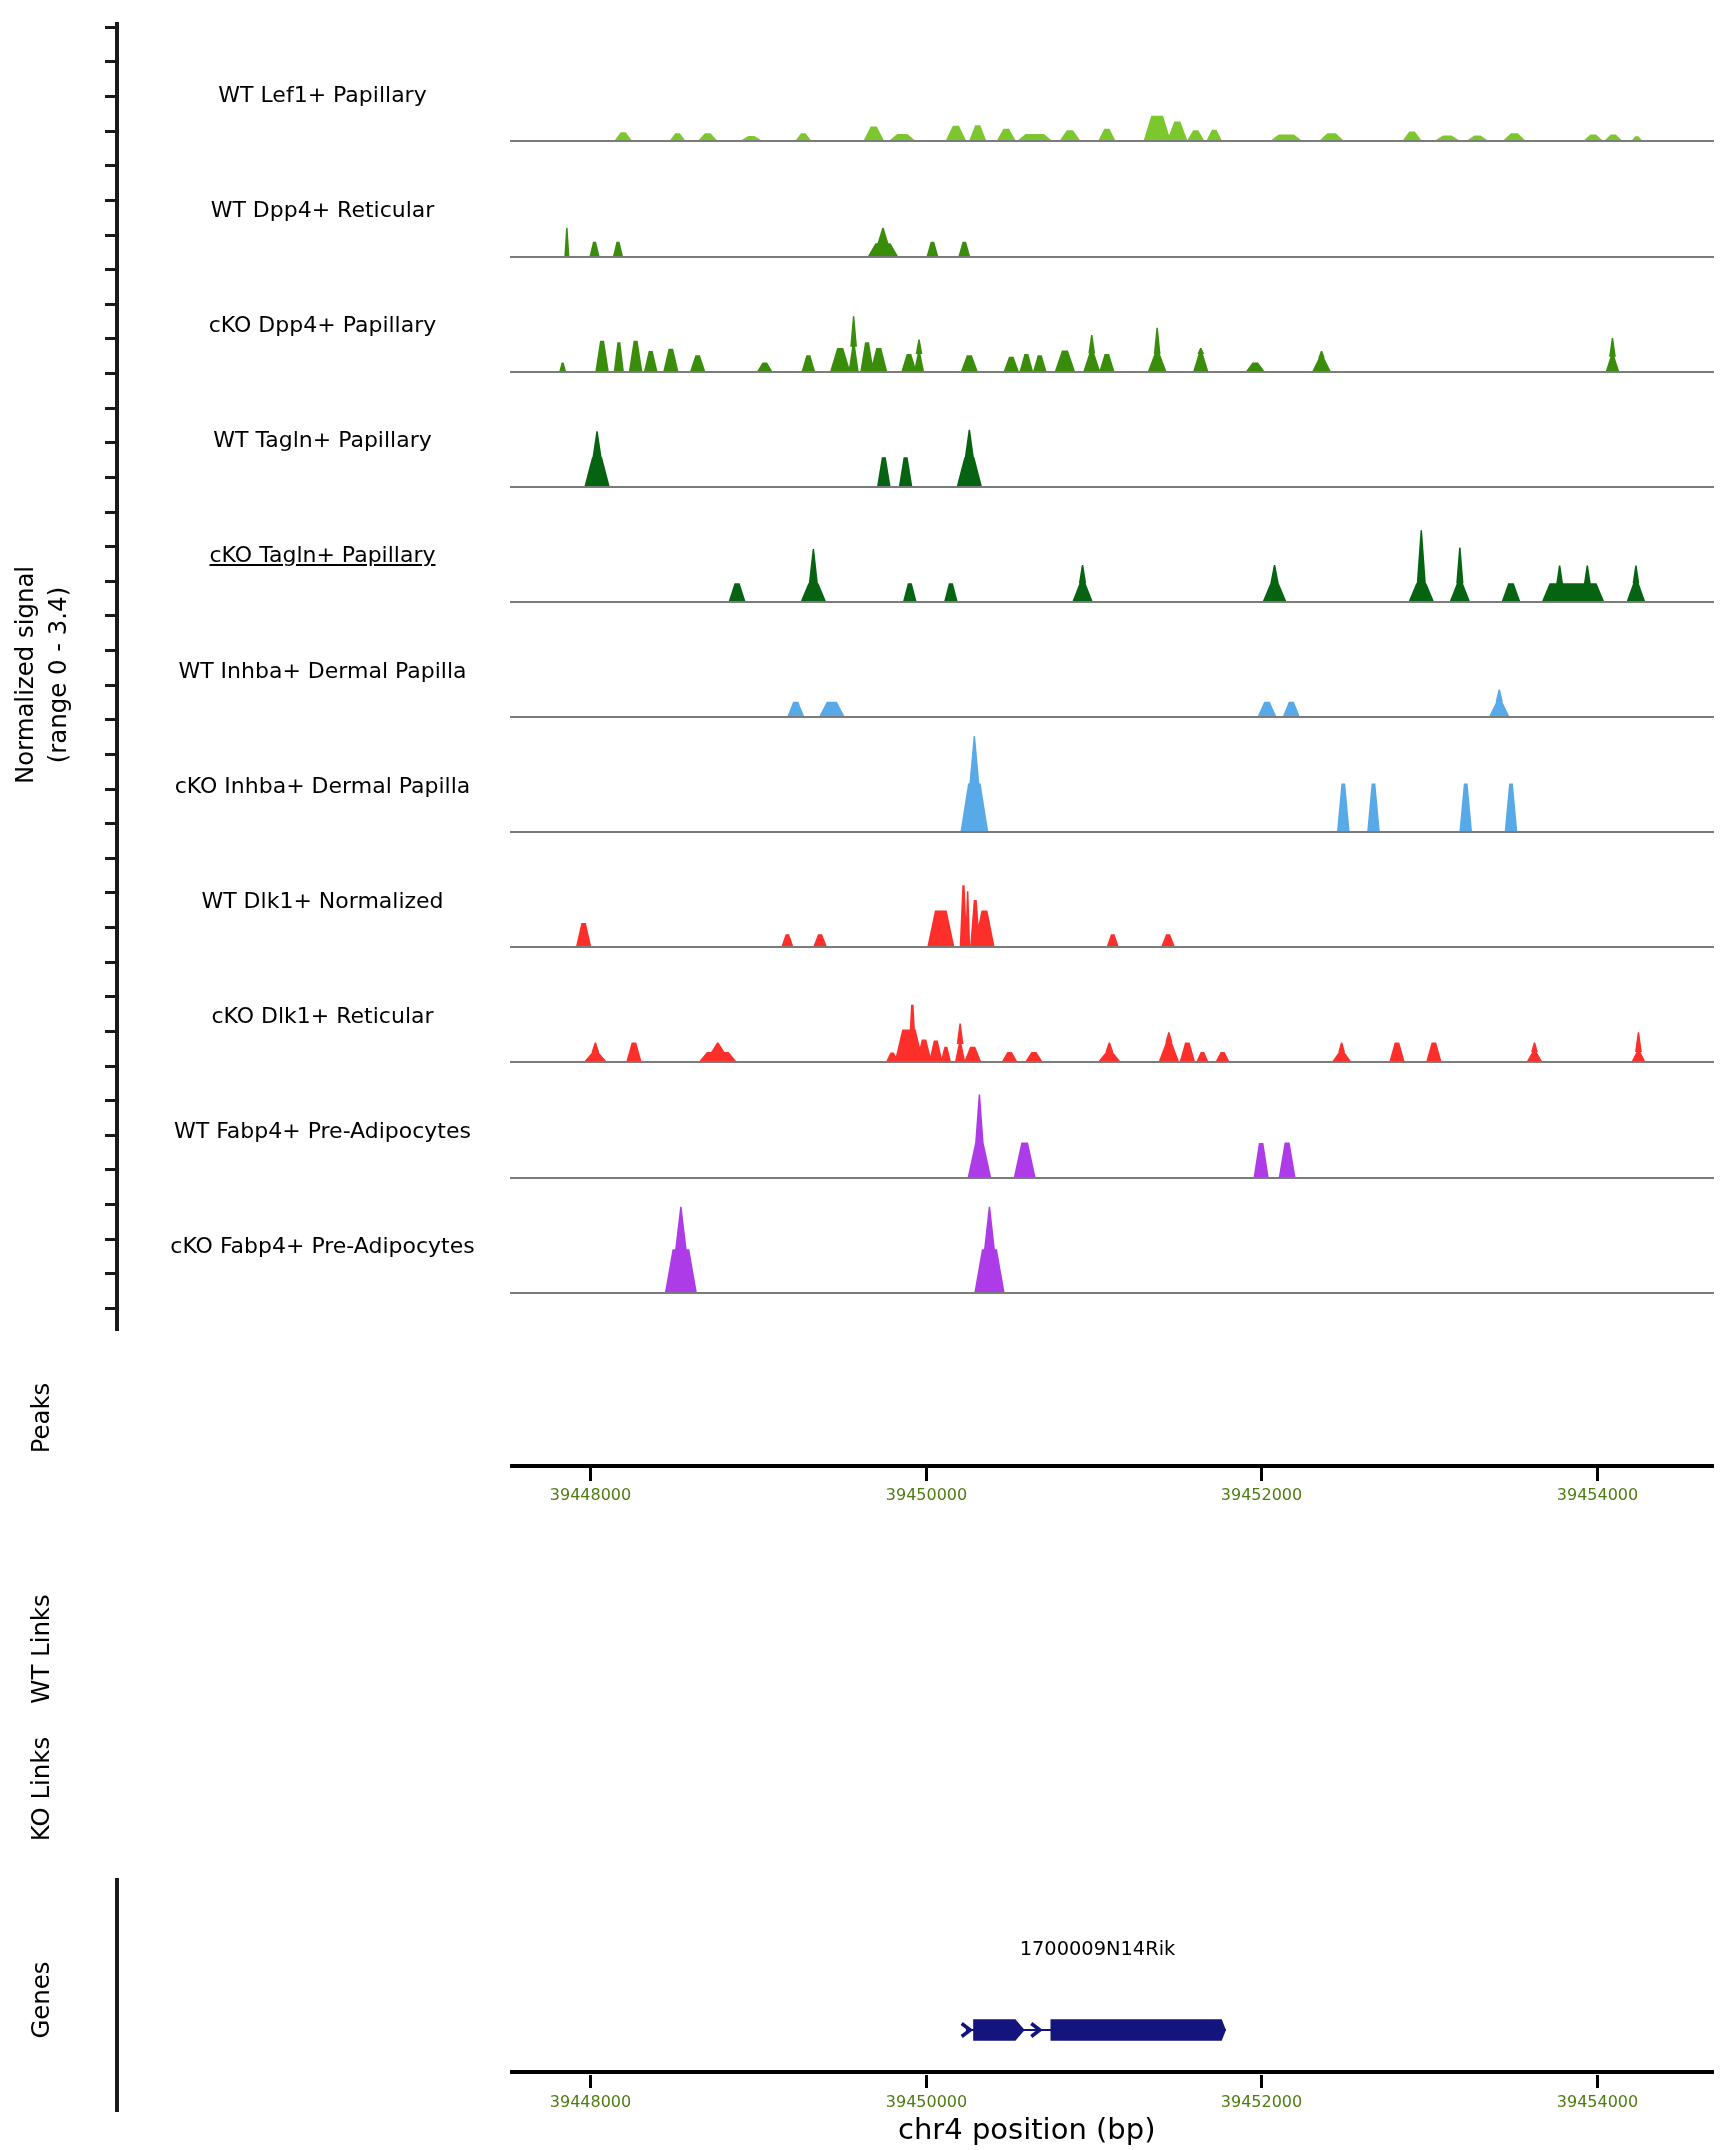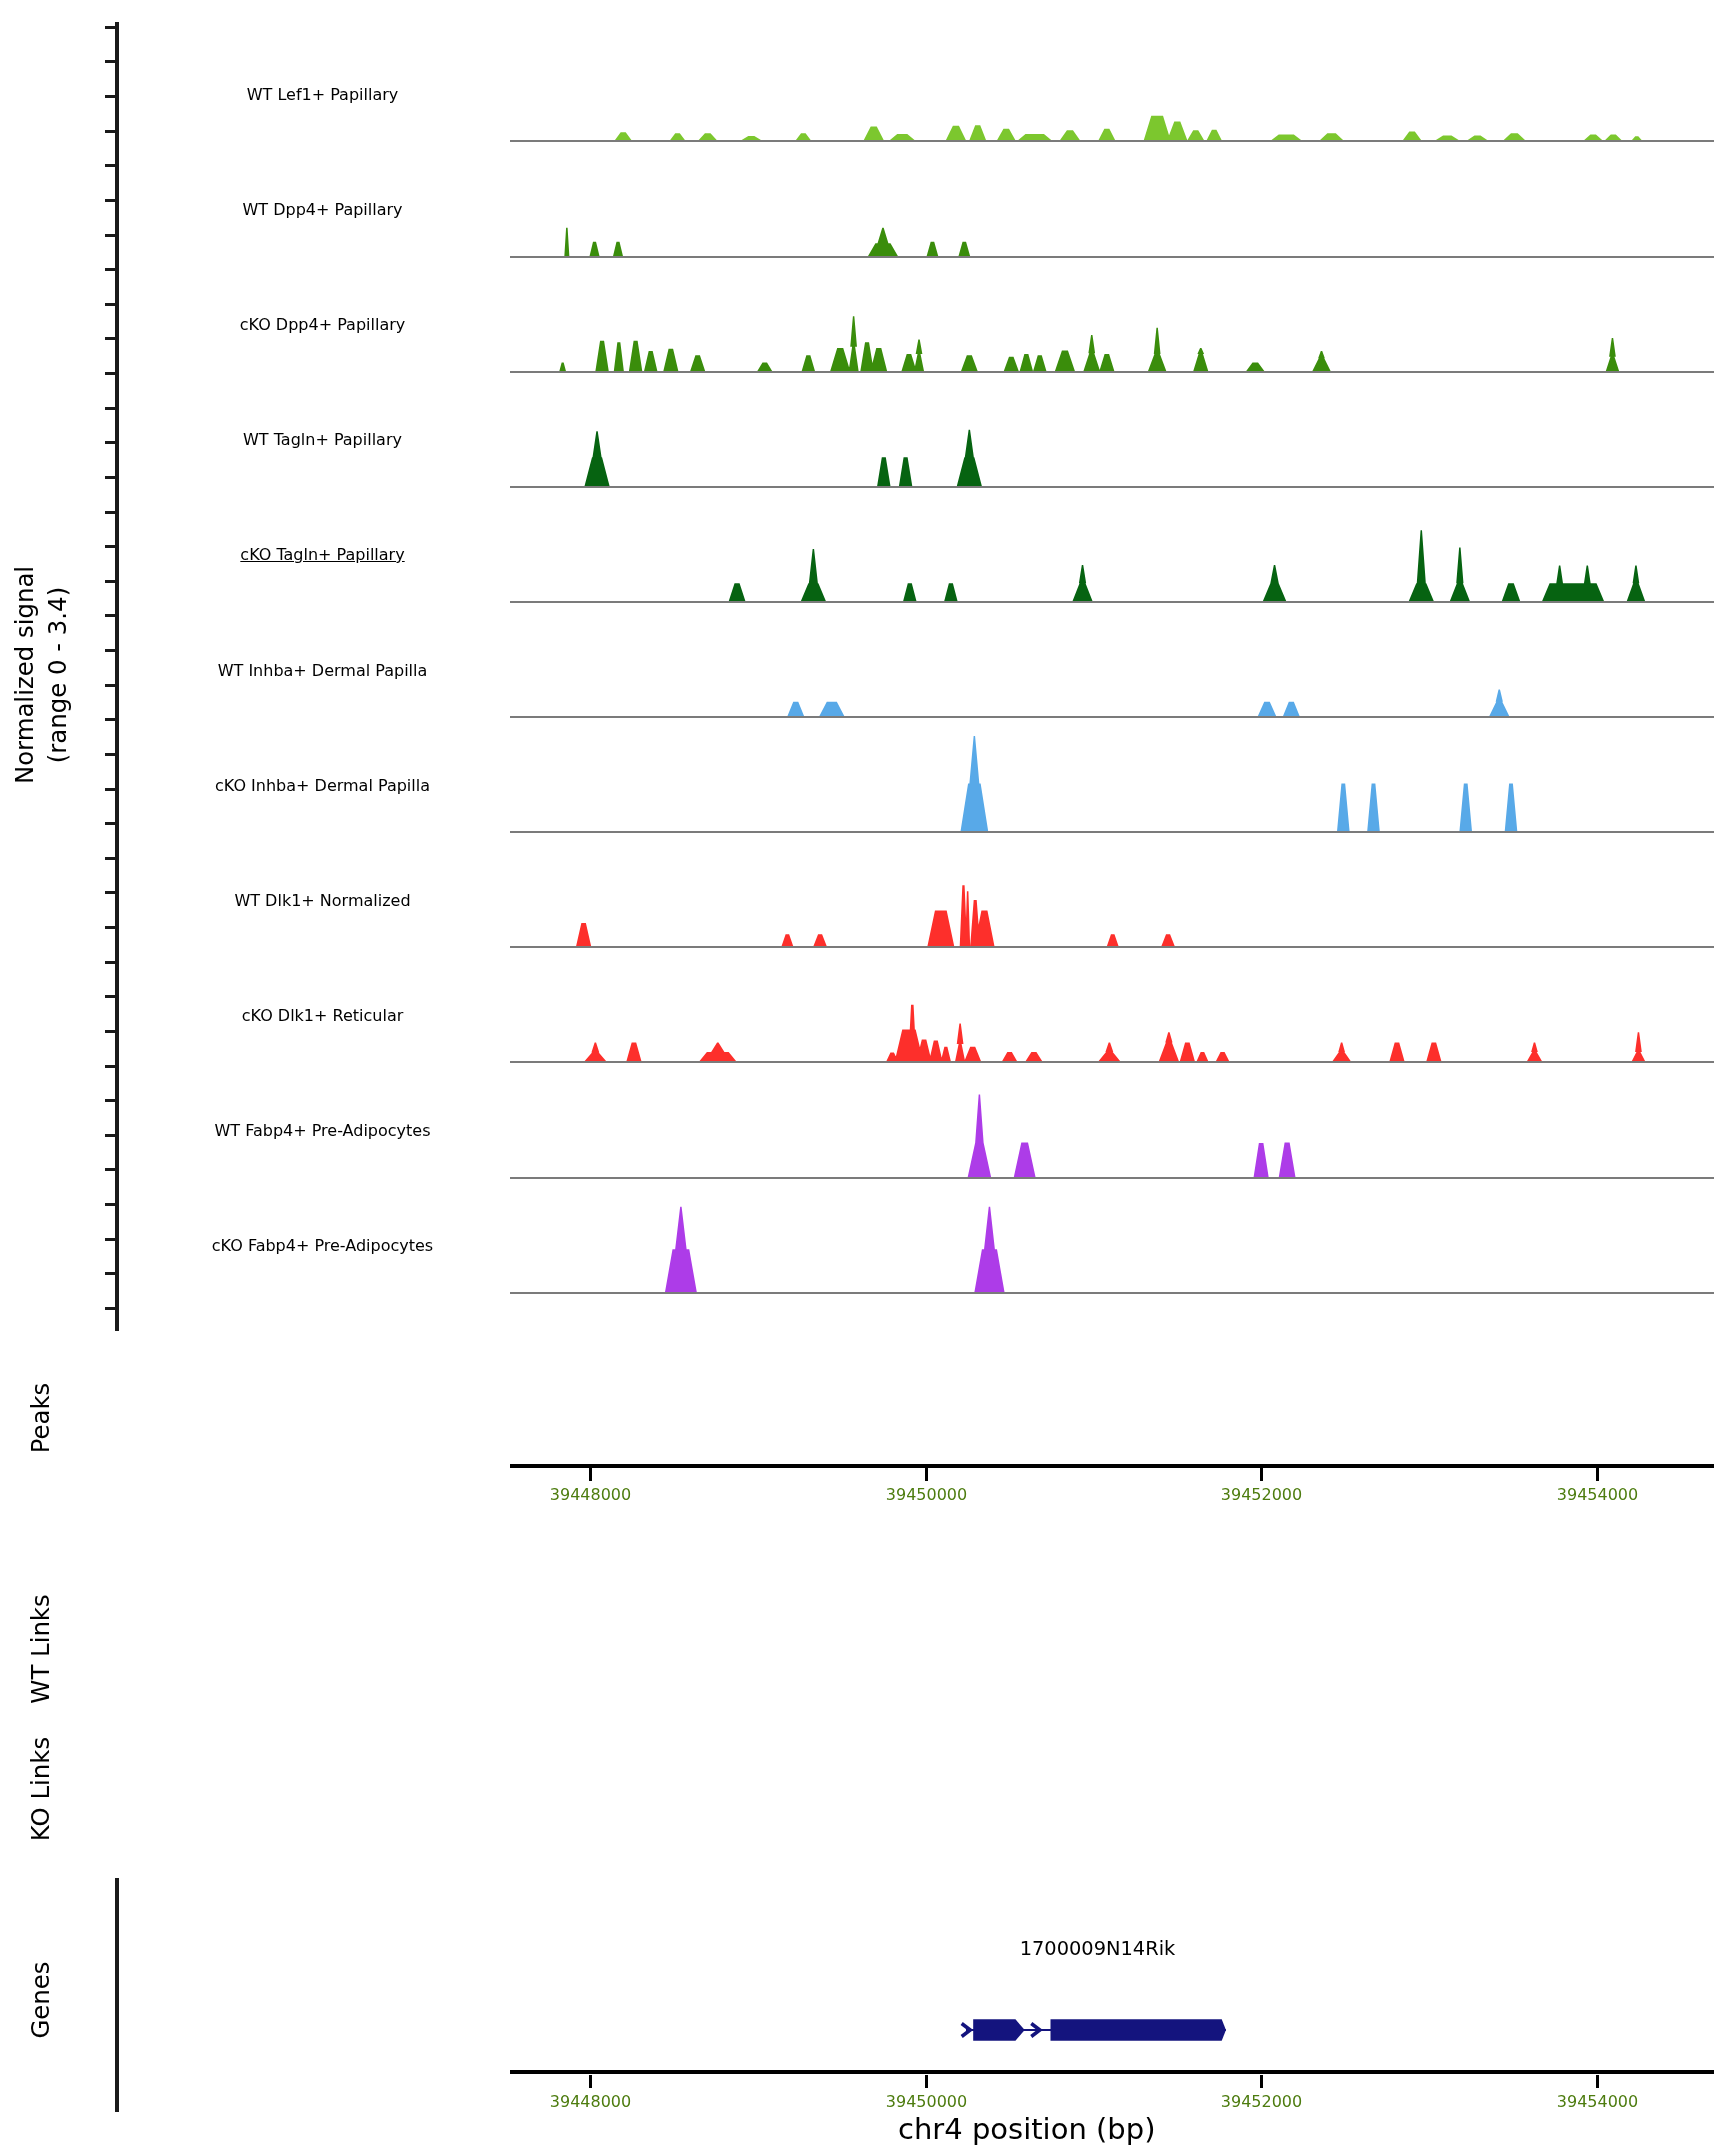--- a/index.html
+++ b/index.html
@@ -1,21 +1,21 @@
 <!DOCTYPE html>
 <html style="font-size:11.5px"><head>
 <meta charset="utf-8">
 <style>
   html,body{margin:0;padding:0;background:#ffffff;}
   body{width:1721px;height:2151px;position:relative;font-family:"DejaVu Sans","Liberation Sans",sans-serif;}
   .abs{position:absolute;}
   .rot{transform:rotate(-90deg);transform-origin:center center;}
   .section-label{font-size:24.4px;color:#000;text-align:center;width:215px;height:32px;line-height:32px;}
   .ylabel{font-size:24.4px;color:#000;text-align:center;width:444px;height:66px;line-height:33px;}
-  .track-label{font-size:16px;color:#000;text-align:center;width:373px;height:32px;line-height:32px;left:136px;}
+  .track-label{font-size:22px;color:#000;text-align:center;width:373px;height:32px;line-height:32px;left:136px;}
   .axis-line{background:#000;}
   .axis-tick{background:#000;width:2.9px;height:13px;}
   .tick-label{font-size:16px;color:#4d7c0f;width:143px;text-align:center;}
   .xlabel{font-size:29px;color:#000;width:430px;text-align:left;}
   .spine{background:#1a1a1a;width:3.6px;}
   .spine-tick{background:#1a1a1a;height:2.9px;width:10px;left:105px;}
   .gene-label{font-size:19.4px;color:#000;width:287px;text-align:center;}
 </style>
 </head>
 <body>
@@ -66,21 +66,21 @@
     <div class="abs spine-tick" style="top: 1272px;"></div>
     <div class="abs spine-tick" style="top: 1307px;"></div>
   </div>
 
 <div id="tracks" class="abs">
     <div class="abs track-label" style="top: 79px;">WT Lef1+ Papillary</div>
     <svg width="1204" height="108" viewBox="0 0 1680 150" class="abs" style="left: 510px; top: 34px;">
       <path d="M146.25,148 L154.44,136.66 L161.46,136.66 L169.65,148 Z M223.23600000000002,148 L230.60700000000003,138.28 L236.925,138.28 L244.29600000000002,148 Z M263.016,148 L272.02500000000003,138.28 L279.747,138.28 L288.75600000000003,148 Z M322.68600000000004,148 L332.514,141.925 L340.93800000000005,141.925 L350.766,148 Z M398.73600000000005,148 L406.107,138.28 L412.42500000000007,138.28 L419.79600000000005,148 Z M493.50600000000003,148 L503.334,128.56 L511.75800000000004,128.56 L521.586,148 Z M529.7760000000001,148 L540.306,139.09 L554.346,139.09 L564.876,148 Z M608.166,148 L617.994,127.75 L626.418,127.75 L636.246,148 Z M640.926,148 L649.1160000000001,126.94 L656.136,126.94 L664.326,148 Z M679.5360000000001,148 L688.5450000000001,131.8 L696.267,131.8 L705.2760000000001,148 Z M708.7860000000001,148 L719.316,139.09 L745.056,139.09 L755.586,148 Z M767.2860000000001,148 L777.114,133.825 L785.5380000000001,133.825 L795.3660000000001,148 Z M821.106,148 L829.296,131.8 L836.316,131.8 L844.5060000000001,148 Z M884.2860000000001,148 L894.816,113.575 L911.196,113.575 L921.726,148 Z M917.046,148 L926.874,121.675 L935.2980000000001,121.675 L945.1260000000001,148 Z M945.1260000000001,148 L953.3160000000001,133.825 L960.336,133.825 L968.5260000000001,148 Z M972.0360000000001,148 L979.407,133.42 L985.725,133.42 L993.096,148 Z M1062.126,148 L1072.656,139.9 L1093.7160000000001,139.9 L1104.246,148 Z M1129.986,148 L1140.516,138.28 L1152.2160000000001,138.28 L1162.746,148 Z M1245.816,148 L1254.825,135.85 L1262.547,135.85 L1271.556,148 Z M1291.4460000000001,148 L1301.976,141.115 L1313.6760000000002,141.115 L1324.2060000000001,148 Z M1335.9060000000002,148 L1345.7340000000002,141.115 L1354.1580000000001,141.115 L1363.986,148 Z M1386.2160000000001,148 L1396.746,138.28 L1406.1060000000002,138.28 L1416.6360000000002,148 Z M1498.536,148 L1507.545,139.9 L1515.267,139.9 L1524.276,148 Z M1527.786,148 L1535.976,139.9 L1542.996,139.9 L1551.1860000000001,148 Z M1565.226,148 L1570.14,142.33 L1574.352,142.33 L1579.266,148 Z " fill="#7cc72e"></path>
       <line x1="0" x2="1680" y1="149" y2="149" stroke="#7b7b7b" stroke-width="3"></line>
     </svg>
-    <div class="abs track-label" style="top: 194px;">WT Dpp4+ Papillary</div>
+    <div class="abs track-label" style="top: 194px;">WT Dpp4+ Reticular</div>
     <svg width="1204" height="108" viewBox="0 0 1680 150" class="abs" style="left: 510px; top: 150px;">
       <path d="M75.816,148 L78.273,108.31 L80.379,108.31 L82.836,148 Z M110.91600000000001,148 L115.83000000000001,127.75 L120.042,127.75 L124.956,148 Z M143.67600000000002,148 L148.59,127.75 L152.80200000000002,127.75 L157.716,148 Z M499.35600000000005,148 L509.8860000000001,129.775 L530.946,129.775 L541.476,148 Z M512.8344000000001,129.775 L519.416,108.31 L521.416,108.31 L527.9976,129.775 Z M581.2560000000001,148 L586.989,127.75 L591.9030000000001,127.75 L597.6360000000001,148 Z M625.716,148 L631.449,127.75 L636.363,127.75 L642.096,148 Z " fill="#3a8d0b"></path>
       <line x1="0" x2="1680" y1="149" y2="149" stroke="#7b7b7b" stroke-width="3"></line>
     </svg>
     <div class="abs track-label" style="top: 309px;">cKO Dpp4+ Papillary</div>
     <svg width="1204" height="108" viewBox="0 0 1680 150" class="abs" style="left: 510px; top: 265px;">
       <path d="M68.796,148 L72.072,135.85 L74.88000000000001,135.85 L78.156,148 Z M119.10600000000001,148 L125.65800000000002,105.475 L131.27400000000003,105.475 L137.82600000000002,148 Z M144.846,148 L149.76,107.5 L153.972,107.5 L158.886,148 Z M165.906,148 L172.458,105.475 L178.074,105.475 L184.626,148 Z M186.966,148 L193.518,119.65 L199.13400000000001,119.65 L205.686,148 Z M213.876,148 L221.247,116.41 L227.565,116.41 L234.936,148 Z M251.316,148 L258.687,125.725 L265.00500000000005,125.725 L272.37600000000003,148 Z M344.916,148 L352.287,135.85 L358.605,135.85 L365.976,148 Z M406.92600000000004,148 L413.47800000000007,125.725 L419.094,125.725 L425.646,148 Z M446.706,148 L456.534,115.6 L464.958,115.6 L474.786,148 Z M472.446,148 L477.36,113.575 L481.57200000000006,113.575 L486.48600000000005,148 Z M474.786,113.575 L478.466,71.05 L480.466,71.05 L484.146,113.575 Z M488.826,148 L495.37800000000004,107.5 L500.994,107.5 L507.54600000000005,148 Z M502.86600000000004,148 L511.05600000000004,115.6 L518.076,115.6 L526.2660000000001,148 Z M546.1560000000001,148 L553.527,123.7 L559.845,123.7 L567.216,148 Z M563.706,148 L568.62,123.7 L572.832,123.7 L577.746,148 Z M566.046,123.7 L569.726,103.44999999999999 L571.726,103.44999999999999 L575.406,123.7 Z M629.226,148 L637.416,125.725 L644.436,125.725 L652.6260000000001,148 Z M688.8960000000001,148 L696.267,127.75 L702.585,127.75 L709.956,148 Z M711.1260000000001,148 L717.6780000000001,123.7 L723.294,123.7 L729.846,148 Z M729.846,148 L736.398,125.725 L742.014,125.725 L748.566,148 Z M760.2660000000001,148 L770.094,118.84 L778.518,118.84 L788.346,148 Z M800.046,148 L808.2360000000001,122.89 L815.256,122.89 L823.446,148 Z M807.0660000000001,122.89 L810.7460000000001,97.375 L812.7460000000001,97.375 L816.426,122.89 Z M822.2760000000001,148 L829.647,123.7 L835.965,123.7 L843.336,148 Z M890.1360000000001,148 L899.1450000000001,123.7 L906.8670000000001,123.7 L915.8760000000001,148 Z M898.3260000000001,123.7 L902.0060000000001,87.25 L904.0060000000001,87.25 L907.686,123.7 Z M953.316,148 L960.687,123.7 L967.0050000000001,123.7 L974.3760000000001,148 Z M959.166,123.7 L962.846,115.6 L964.846,115.6 L968.526,123.7 Z M1027.026,148 L1036.035,135.85 L1043.757,135.85 L1052.766,148 Z M1119.4560000000001,148 L1128.4650000000001,129.775 L1136.1870000000001,129.775 L1145.1960000000001,148 Z M1127.646,129.775 L1131.326,119.65 L1133.326,119.65 L1137.006,129.775 Z M1528.9560000000001,148 L1535.508,127.75 L1541.1240000000003,127.75 L1547.6760000000002,148 Z M1533.636,127.75 L1537.316,101.42500000000001 L1539.316,101.42500000000001 L1542.996,127.75 Z " fill="#3a8d0b"></path>
       <line x1="0" x2="1680" y1="149" y2="149" stroke="#7b7b7b" stroke-width="3"></line>
     </svg>
     <div class="abs track-label" style="top: 424px;">WT Tagln+ Papillary</div>

